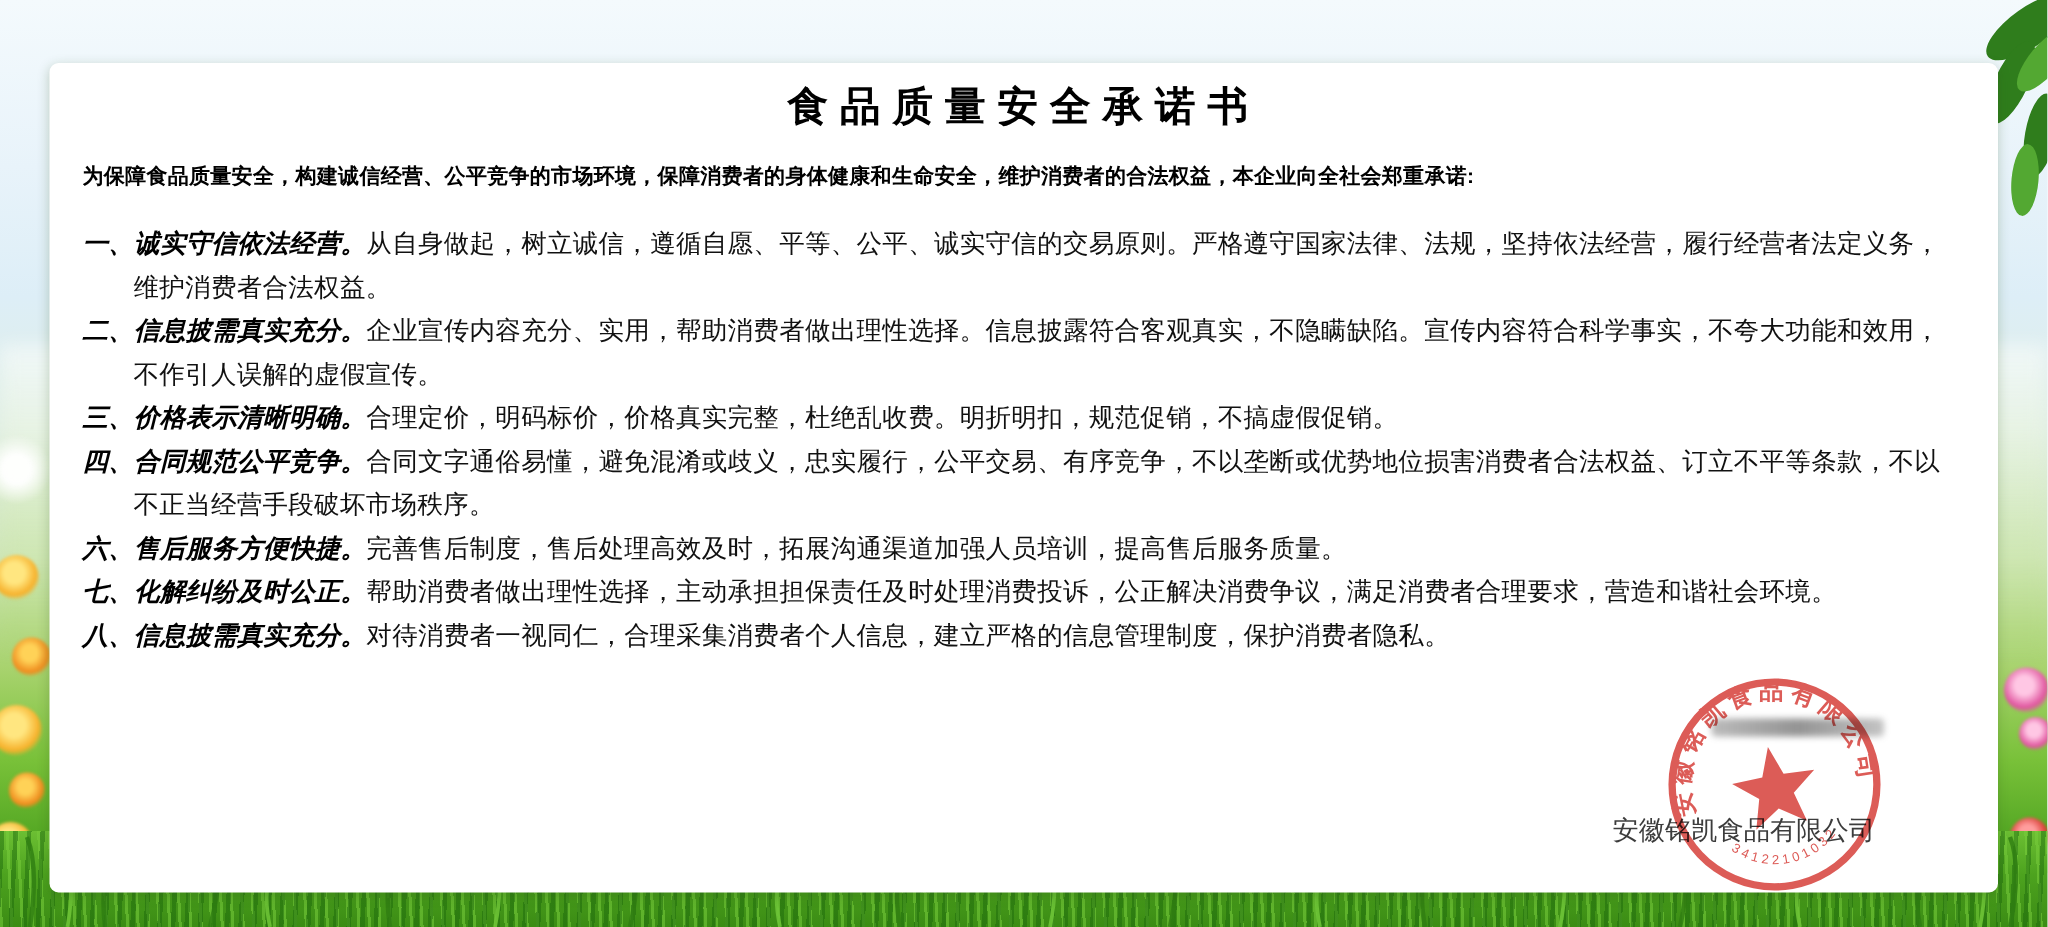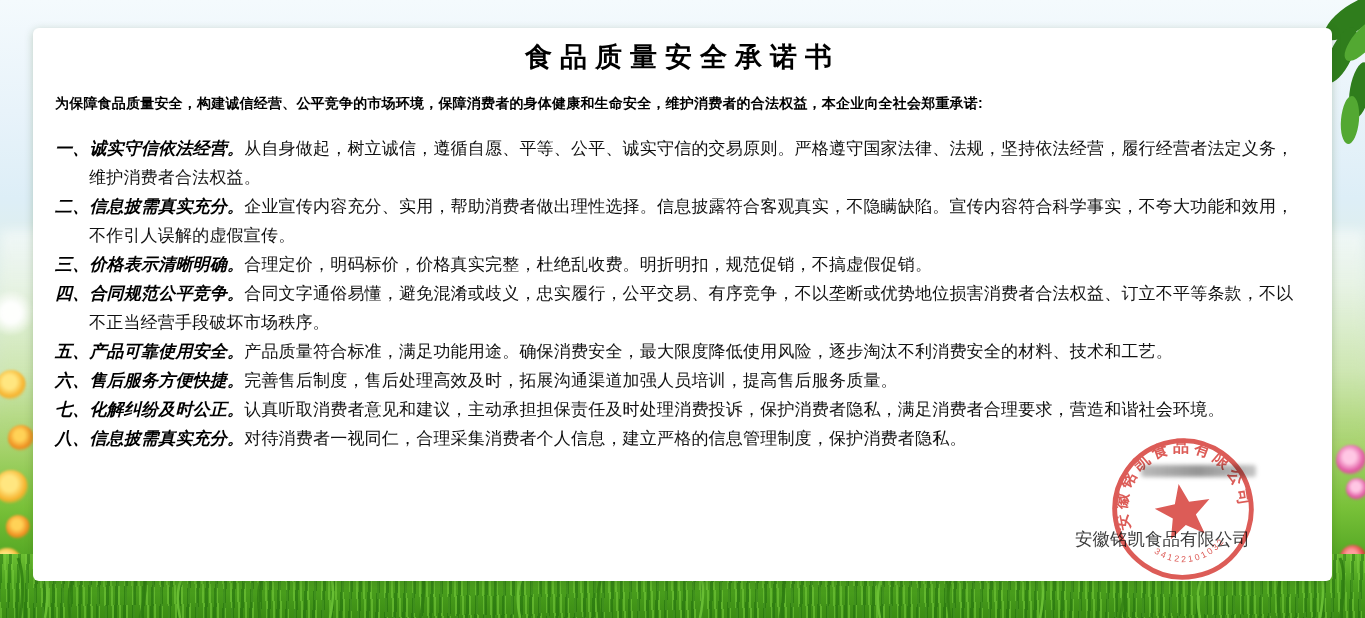--- a/index.html
+++ b/index.html
@@ -31,21 +31,21 @@
   .grass-blades{position:absolute;left:0;bottom:0;width:1365px;height:90px;}
   .flower{position:absolute;border-radius:50%;filter:blur(1px);}
   .f-yellow{background:radial-gradient(circle at 45% 40%, #ffe680 0 28%, #f6b12c 60%, rgba(240,140,30,0) 75%);}
   .f-orange{background:radial-gradient(circle at 45% 40%, #ffd257 0 25%, #ef8c1e 60%, rgba(220,120,20,0) 75%);}
   .f-pink{background:radial-gradient(circle at 45% 40%, #ffc7e4 0 25%, #e0559f 60%, rgba(210,60,140,0) 78%);}
   .f-red{background:radial-gradient(circle at 45% 40%, #ff9d9d 0 25%, #d8372f 60%, rgba(200,40,30,0) 78%);}
   .f-white{background:radial-gradient(circle, rgba(255,255,255,.95) 0 30%, rgba(255,255,255,0) 72%);}
   .leaves-tr{position:absolute;right:0;top:0;}
   
   .card{
-    position:absolute;left:33px;top:28px;width:1299px;height:553px;
+    position:absolute;left:33px;top:42px;width:1299px;height:553px;
     background:#ffffff;border-radius:6px;
     box-shadow:0 2px 8px rgba(40,80,20,.25);
     padding:8px 22px 0 22px;box-sizing:border-box;
   }
   .doc-title{
     text-align:center;font-size:27px;font-weight:bold;color:#000;
     letter-spacing:8px;line-height:34px;margin-top:4px;
   }
   .doc-intro{
     margin-top:16px;font-size:14px;font-weight:bold;color:#000;
@@ -134,23 +134,22 @@
 
   <div class="doc-title">食品质量安全承诺书</div>
 
   <div class="doc-intro">为保障食品质量安全，构建诚信经营、公平竞争的市场环境，保障消费者的身体健康和生命安全，维护消费者的合法权益，本企业向全社会郑重承诺:</div>
 
   <div class="items">
     <div class="item"><span class="item-head"><span>一、</span><span>诚实守信依法经营。</span></span><span class="item-body">从自身做起，树立诚信，遵循自愿、平等、公平、诚实守信的交易原则。严格遵守国家法律、法规，坚持依法经营，履行经营者法定义务，维护消费者合法权益。</span></div>
     <div class="item"><span class="item-head"><span>二、</span><span>信息披需真实充分。</span></span><span class="item-body">企业宣传内容充分、实用，帮助消费者做出理性选择。信息披露符合客观真实，不隐瞒缺陷。宣传内容符合科学事实，不夸大功能和效用，不作引人误解的虚假宣传。</span></div>
     <div class="item"><span class="item-head"><span>三、</span><span>价格表示清晰明确。</span></span><span class="item-body">合理定价，明码标价，价格真实完整，杜绝乱收费。明折明扣，规范促销，不搞虚假促销。</span></div>
     <div class="item"><span class="item-head"><span>四、</span><span>合同规范公平竞争。</span></span><span class="item-body">合同文字通俗易懂，避免混淆或歧义，忠实履行，公平交易、有序竞争，不以垄断或优势地位损害消费者合法权益、订立不平等条款，不以不正当经营手段破坏市场秩序。</span></div>
-    <div class="item"><span class="item-head"><span>五、</span><span>产品可靠使用安全。</span></span><span class="item-body">产品质量符合标准，满足功能用途。确保消费安全，最大限度降低使用风险，逐步淘汰不利消费安全的材料、技术和工艺。</span></div>
     <div class="item"><span class="item-head"><span>六、</span><span>售后服务方便快捷。</span></span><span class="item-body">完善售后制度，售后处理高效及时，拓展沟通渠道加强人员培训，提高售后服务质量。</span></div>
-    <div class="item"><span class="item-head"><span>七、</span><span>化解纠纷及时公正。</span></span><span class="item-body">认真听取消费者意见和建议，主动承担担保责任及时处理消费投诉，保护消费者隐私，满足消费者合理要求，营造和谐社会环境。</span></div>
+    <div class="item"><span class="item-head"><span>七、</span><span>化解纠纷及时公正。</span></span><span class="item-body">帮助消费者做出理性选择，主动承担担保责任及时处理消费投诉，公正解决消费争议，满足消费者合理要求，营造和谐社会环境。</span></div>
     <div class="item"><span class="item-head"><span>八、</span><span>信息披需真实充分。</span></span><span class="item-body">对待消费者一视同仁，合理采集消费者个人信息，建立严格的信息管理制度，保护消费者隐私。</span></div>
   </div>
 
   <div class="sign-block">
     <div class="sign-company">安徽铭凯食品有限公司</div>
   </div>
 
   <div class="smudge"></div>
 
   <svg class="seal" viewBox="0 0 160 160">

